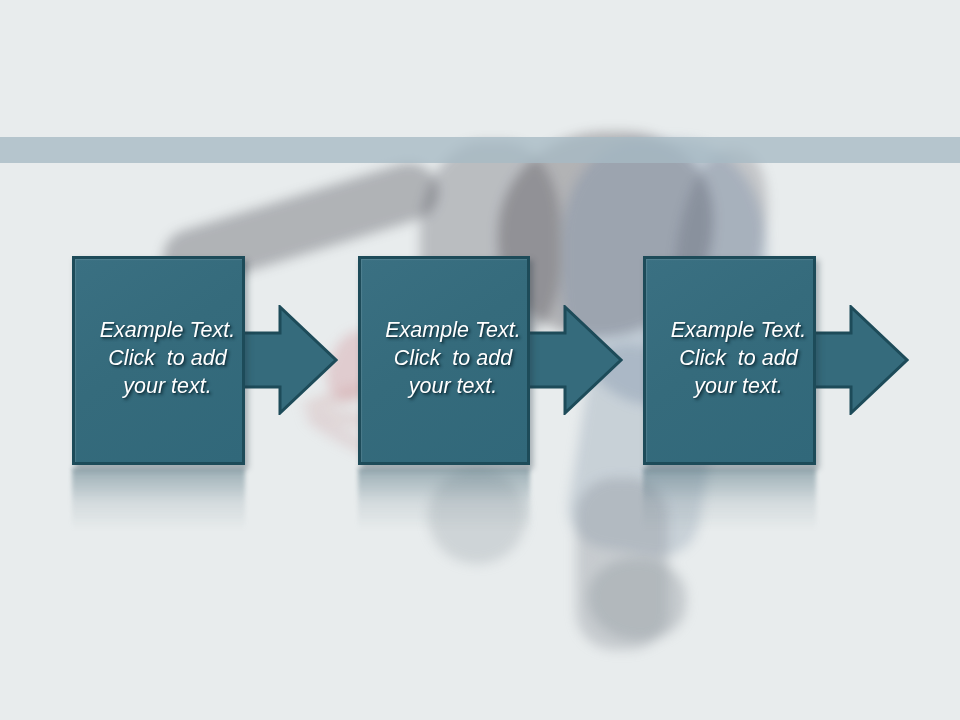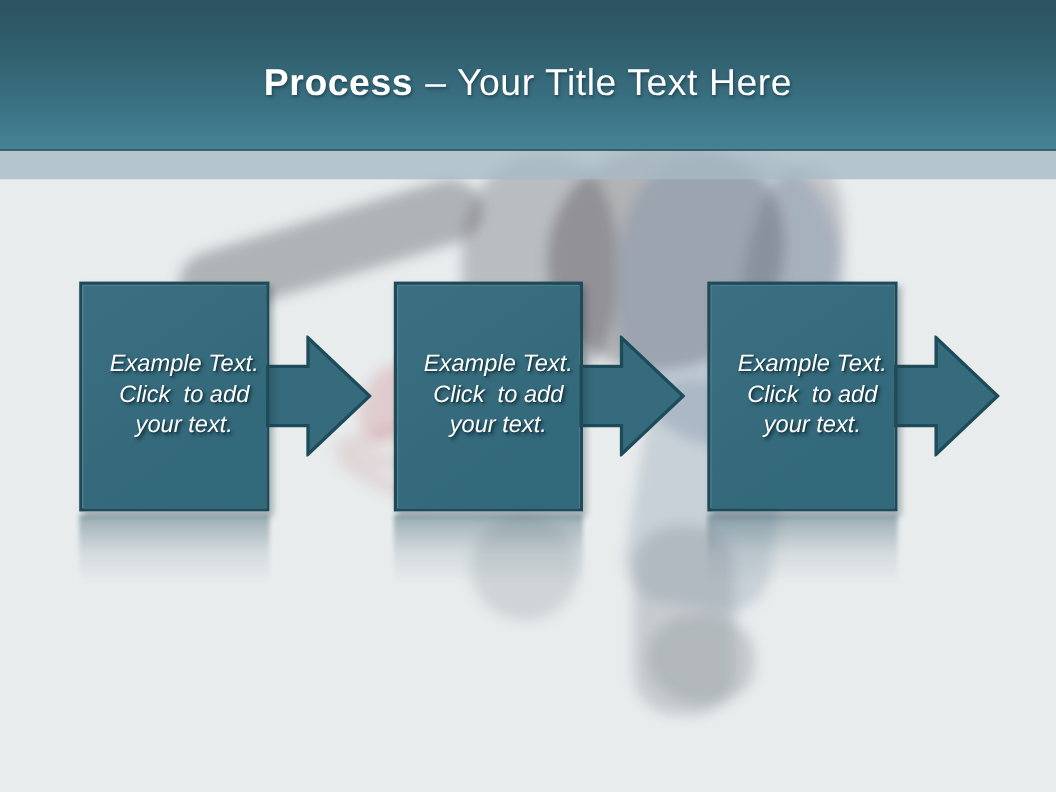--- a/index.html
+++ b/index.html
@@ -124,23 +124,20 @@
     <div class="ph-foot"></div>
     <div class="ph-knee"></div>
     <div class="ph-finger1"></div>
     <div class="ph-finger2"></div>
     <div class="ph-finger3"></div>
     <div class="ph-heel"></div>
   </div>
 
   <div class="divider-band"></div>
 
-  <header class="title-bar">
-    <h1 class="slide-title"><span class="title-bold">Process</span><span class="title-rest">– Your Title Text Here</span></h1>
-  </header>
 
   <div class="process">
 
     <div class="process-box box-1">
       <p class="step-text">Example Text.
 Click  to add
 your text.</p>
     </div>
     <svg class="flow-arrow arrow-1" width="98" height="110" viewBox="0 0 98 110">
       <polygon points="1.5,28 40,28 40,2 96,55 40,108 40,82 1.5,82" fill="#356b7c" stroke="#1d4b59" stroke-width="3"></polygon>

